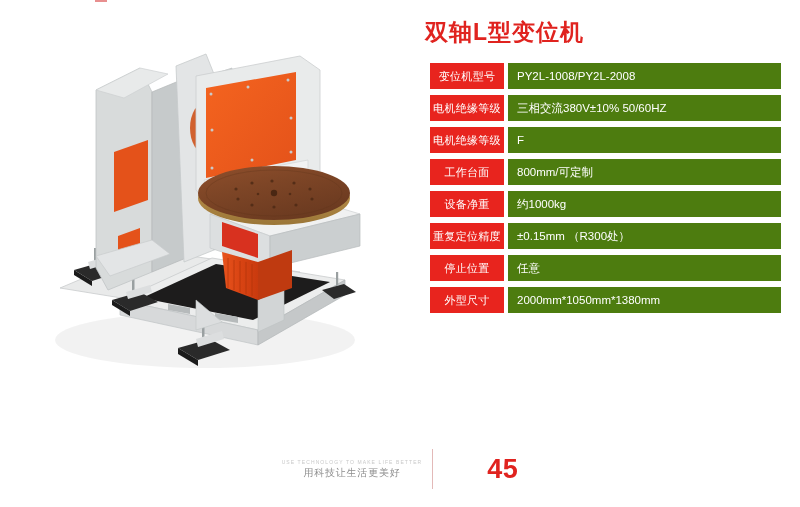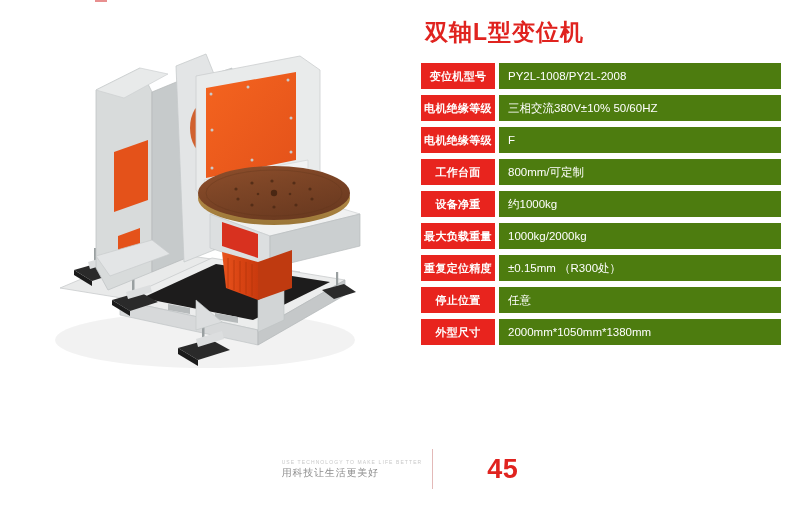--- a/index.html
+++ b/index.html
@@ -54,28 +54,29 @@
     display: flex;
     align-items: stretch;
     height: 26px;
   }
   .spec-label {
     width: 74px;
     flex: 0 0 74px;
     background: #e8241e;
     color: #ffffff;
     font-size: 11px;
-    font-weight: bold;
+    font-weight: normal;
     letter-spacing: 0.3px;
     display: flex;
     align-items: center;
     justify-content: center;
     box-sizing: border-box;
     padding: 0 2px;
     white-space: nowrap;
+    margin-left: 9px;
   }
   .spec-value {
     flex: 1 1 auto;
     background: #4d7c0f;
     color: #ffffff;
     font-size: 11.5px;
     display: flex;
     align-items: center;
     box-sizing: border-box;
     padding: 0 9px;
@@ -95,21 +96,21 @@
     justify-content: center;
   }
   #footer-inner {
     display: flex;
     align-items: center;
     gap: 10px;
   }
   #footer-taglines {
     display: flex;
     flex-direction: column;
-    align-items: flex-start;
+    align-items: center;
     line-height: 1.25;
   }
   #footer-tagline-en {
     color: #c9c9c9;
     font-size: 5px;
     letter-spacing: 1.1px;
     white-space: nowrap;
   }
   #footer-tagline-cn {
     color: #8e8e8e;
@@ -315,24 +316,20 @@
       <div class="spec-row">
         <div class="spec-label">工作台面</div>
         <div class="spec-value">800mm/可定制</div>
       </div>
 
       <div class="spec-row">
         <div class="spec-label">设备净重</div>
         <div class="spec-value">约1000kg</div>
       </div>
 
-      <div class="spec-row">
-        <div class="spec-label">最大负载重量</div>
-        <div class="spec-value">1000kg/2000kg</div>
-      </div>
 
       <div class="spec-row">
         <div class="spec-label">重复定位精度</div>
         <div class="spec-value">±0.15mm （R300处）</div>
       </div>
 
       <div class="spec-row">
         <div class="spec-label">停止位置</div>
         <div class="spec-value">任意</div>
       </div>

